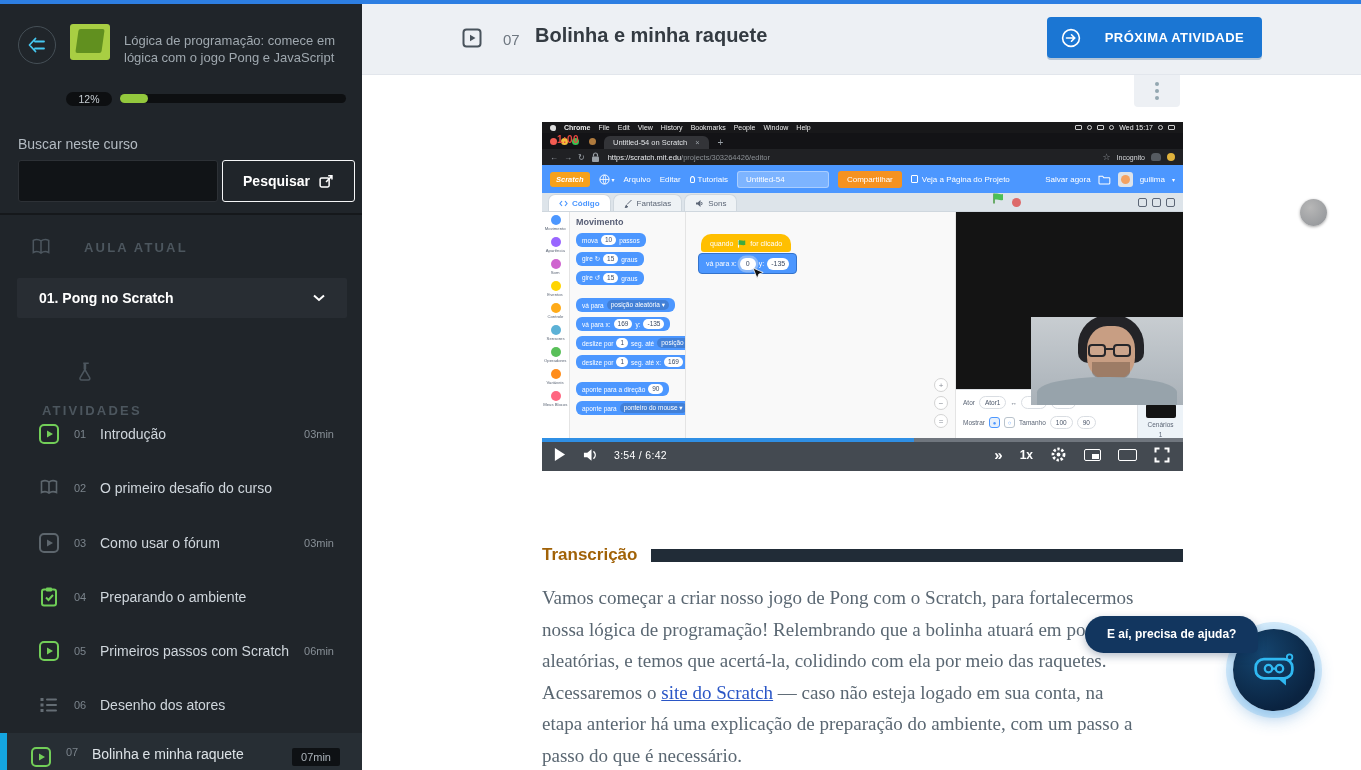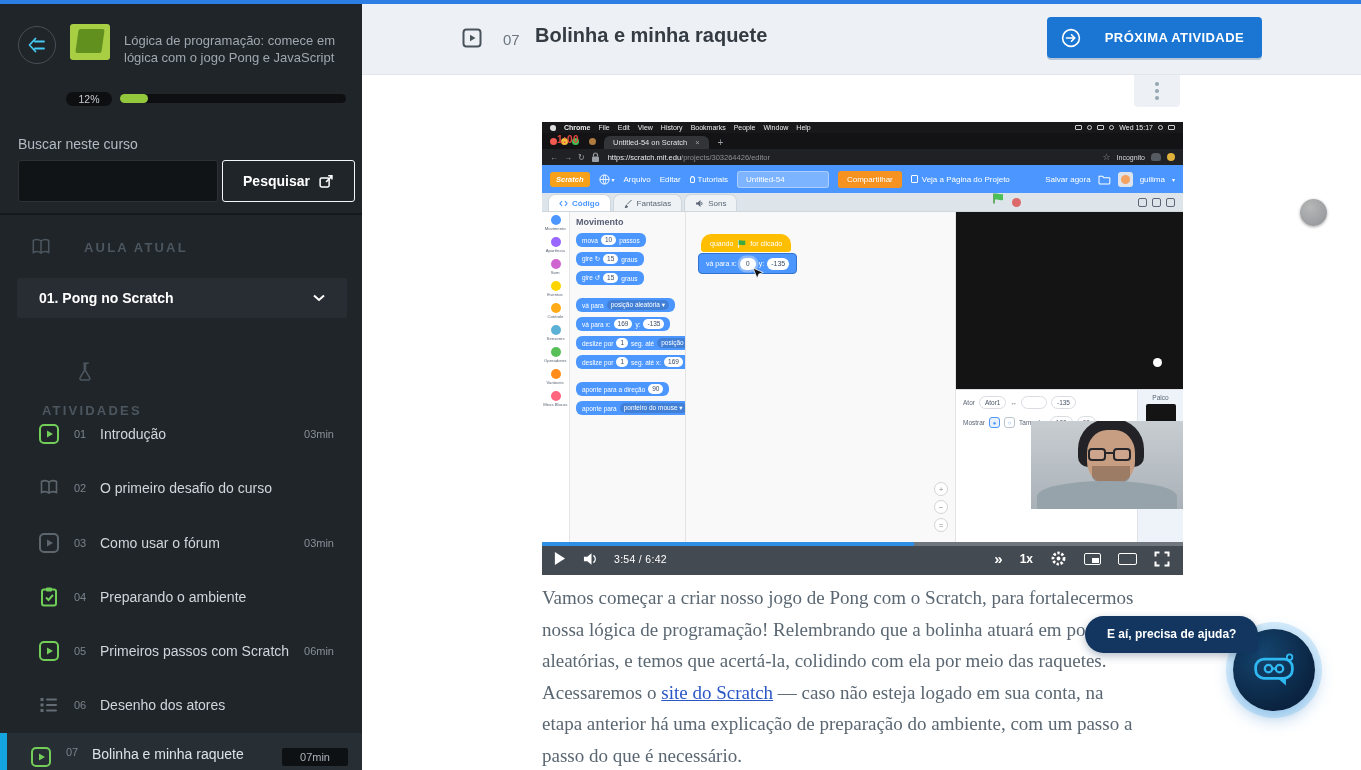--- a/index.html
+++ b/index.html
@@ -28,34 +28,34 @@
   .lesson-dd svg { margin-left:auto; }
   .acts { list-style:none; }
   .act { position:absolute; left:0; right:0; height:54px; display:flex; align-items:center; padding-left:38px; cursor:pointer; }
   .act .aicon { width:22px; height:22px; margin-right:14px; flex:none; }
   .act .anum { width:20px; font-size:11px; color:#7b848c; margin-right:6px; flex:none; }
   .act .albl { font-size:14px; color:#cfd6dc; white-space:nowrap; }
   .act .adur { margin-left:auto; margin-right:28px; font-size:11px; color:#878f96; }
   .act.r1{top:407px}.act.r2{top:461px}.act.r3{top:516px}.act.r4{top:570px}.act.r5{top:624px}.act.r6{top:678px}
   .act.active { top:733px; height:60px; background:#272e34; border-left:7px solid #14a5e0; padding-left:23px; align-items:flex-start; padding-top:13px; }
   .act.active .albl { color:#dde3e7; }
-  .act.active .adur { background:#0e1114; padding:3px 18px; border-radius:2px; margin-right:14px; color:#aab2b9; margin-top:2px; }
+  .act.active .adur { background:#0e1114; padding:3px 9px; border-radius:2px; margin-right:22px; color:#aab2b9; margin-top:2px; }
 
   
   .main-head { position:absolute; left:362px; top:4px; right:0; height:71px; background:#edf0f4; border-bottom:1px solid #e2e6ec; z-index:5; }
   .head-play { position:absolute; left:100px; top:24px; }
   .head-num { position:absolute; left:141px; top:27px; font-size:15px; color:#6e7780; }
   .head-title { position:absolute; left:173px; top:20px; font-size:20px; font-weight:bold; color:#343b42; }
   .next-btn { position:absolute; right:99px; top:13px; height:41px; padding:0 18px 0 14px; background:#1b76d3; border:none; border-radius:4px; box-shadow:0 2px 0 rgba(10,70,130,.25); display:flex; align-items:center; gap:24px; color:#fff; font-weight:bold; font-size:13px; letter-spacing:.4px; cursor:pointer; font-family:inherit; }
   .kebab { position:absolute; left:1134px; top:75px; width:46px; height:32px; background:#edf0f4; border-radius:0 0 4px 4px; display:flex; flex-direction:column; align-items:center; justify-content:center; gap:3px; cursor:pointer; }
   .kebab i { width:4px; height:4px; border-radius:50%; background:#93a7b0; }
   .graydot { position:absolute; left:1300px; top:199px; width:27px; height:27px; border-radius:50%; background:radial-gradient(circle at 38% 32%, #b7b7b7, #8f9296); box-shadow:0 1px 3px rgba(0,0,0,.35); }
 
   
-  .video { position:absolute; left:542px; top:122px; width:641px; height:453px; display:flex; flex-direction:column; background:#fff; z-index:4; }
+  .video { position:absolute; left:542px; top:122px; width:641px; height:349px; display:flex; flex-direction:column; background:#fff; z-index:4; }
   .v-macbar { height:11px; background:#18181a; display:flex; align-items:center; gap:8px; padding:0 8px; font-size:7px; color:#ececec; white-space:nowrap; flex:none; }
   .apple { width:6px; height:6px; background:#ddd; border-radius:50% 50% 45% 55%; flex:none; }
   .m.b { font-weight:bold; }
   .mac-right { margin-left:auto; display:flex; align-items:center; gap:5px; }
   .mi { width:7px; height:5px; border:1px solid #cfcfcf; border-radius:1px; }
   .mic { width:5px; height:5px; border:1px solid #cfcfcf; border-radius:50%; }
 
   .v-tabstrip { height:16px; background:#131316; display:flex; align-items:flex-end; padding:0 6px; position:relative; flex:none; }
   .tl { width:7px; height:7px; border-radius:50%; margin:0 2px 4px 2px; }
   .tl.r{background:#f45c52}.tl.y{background:#f6bd3b}.tl.g{background:#39c353}

